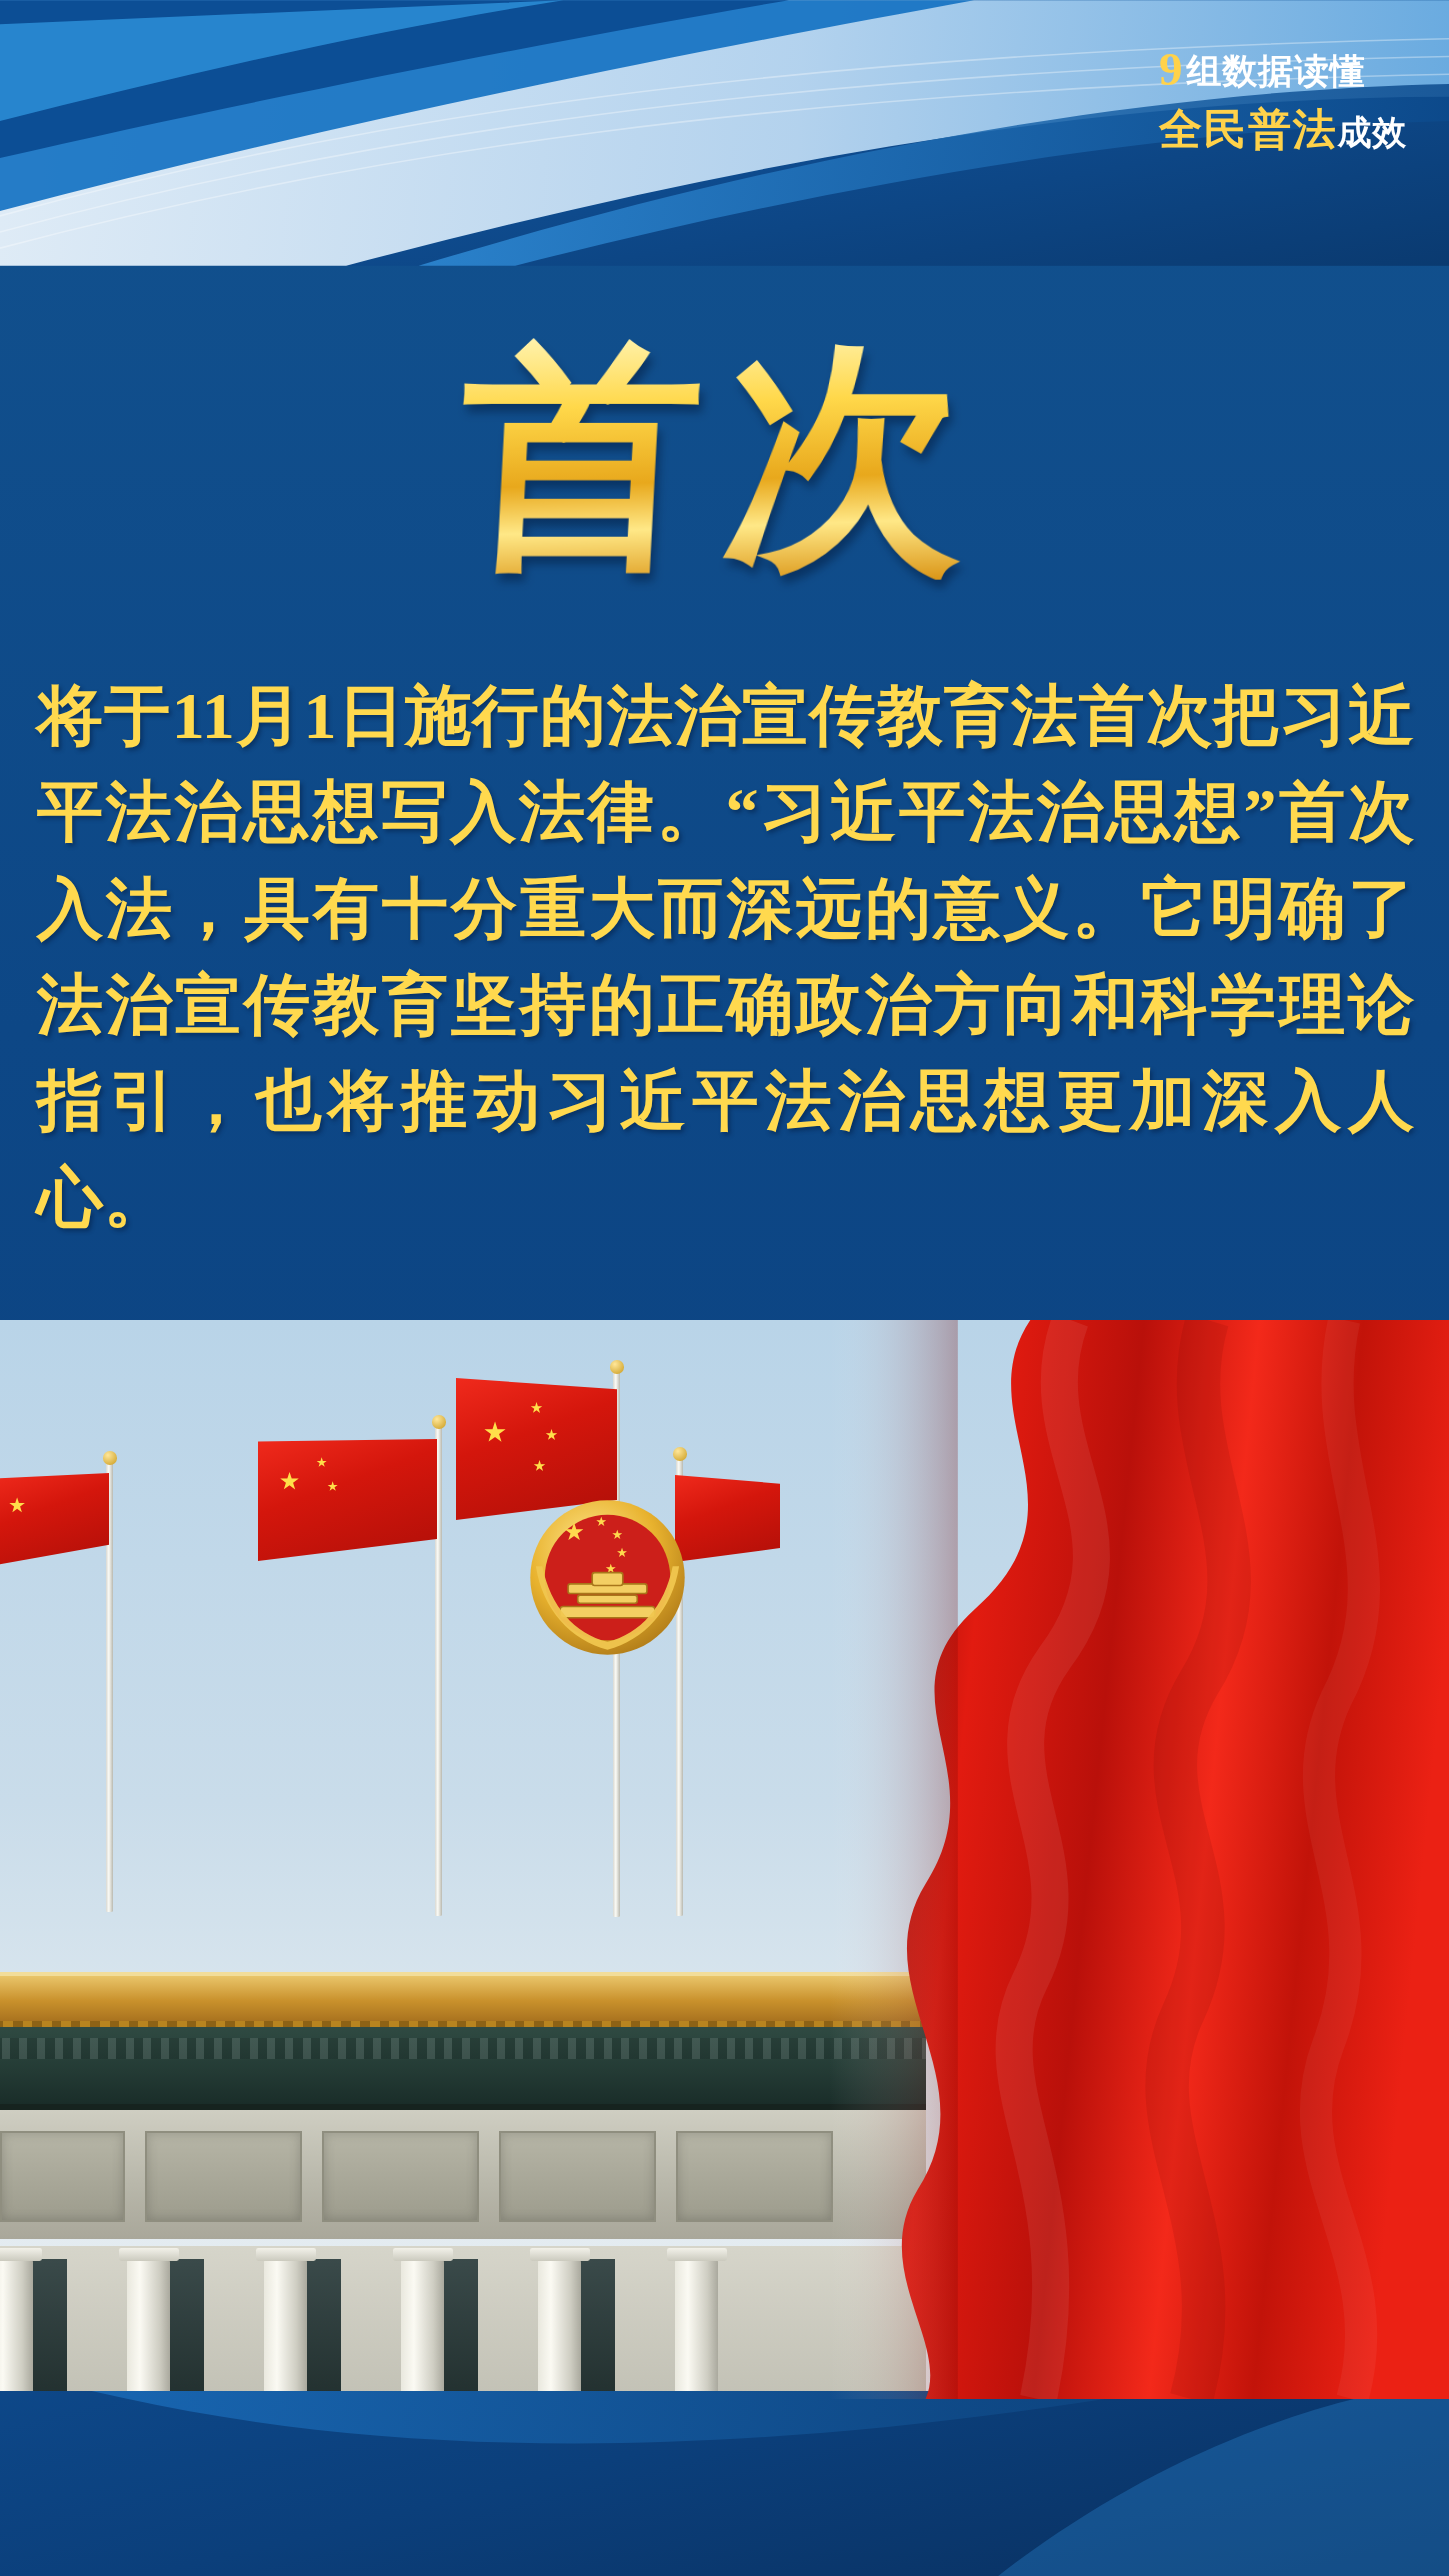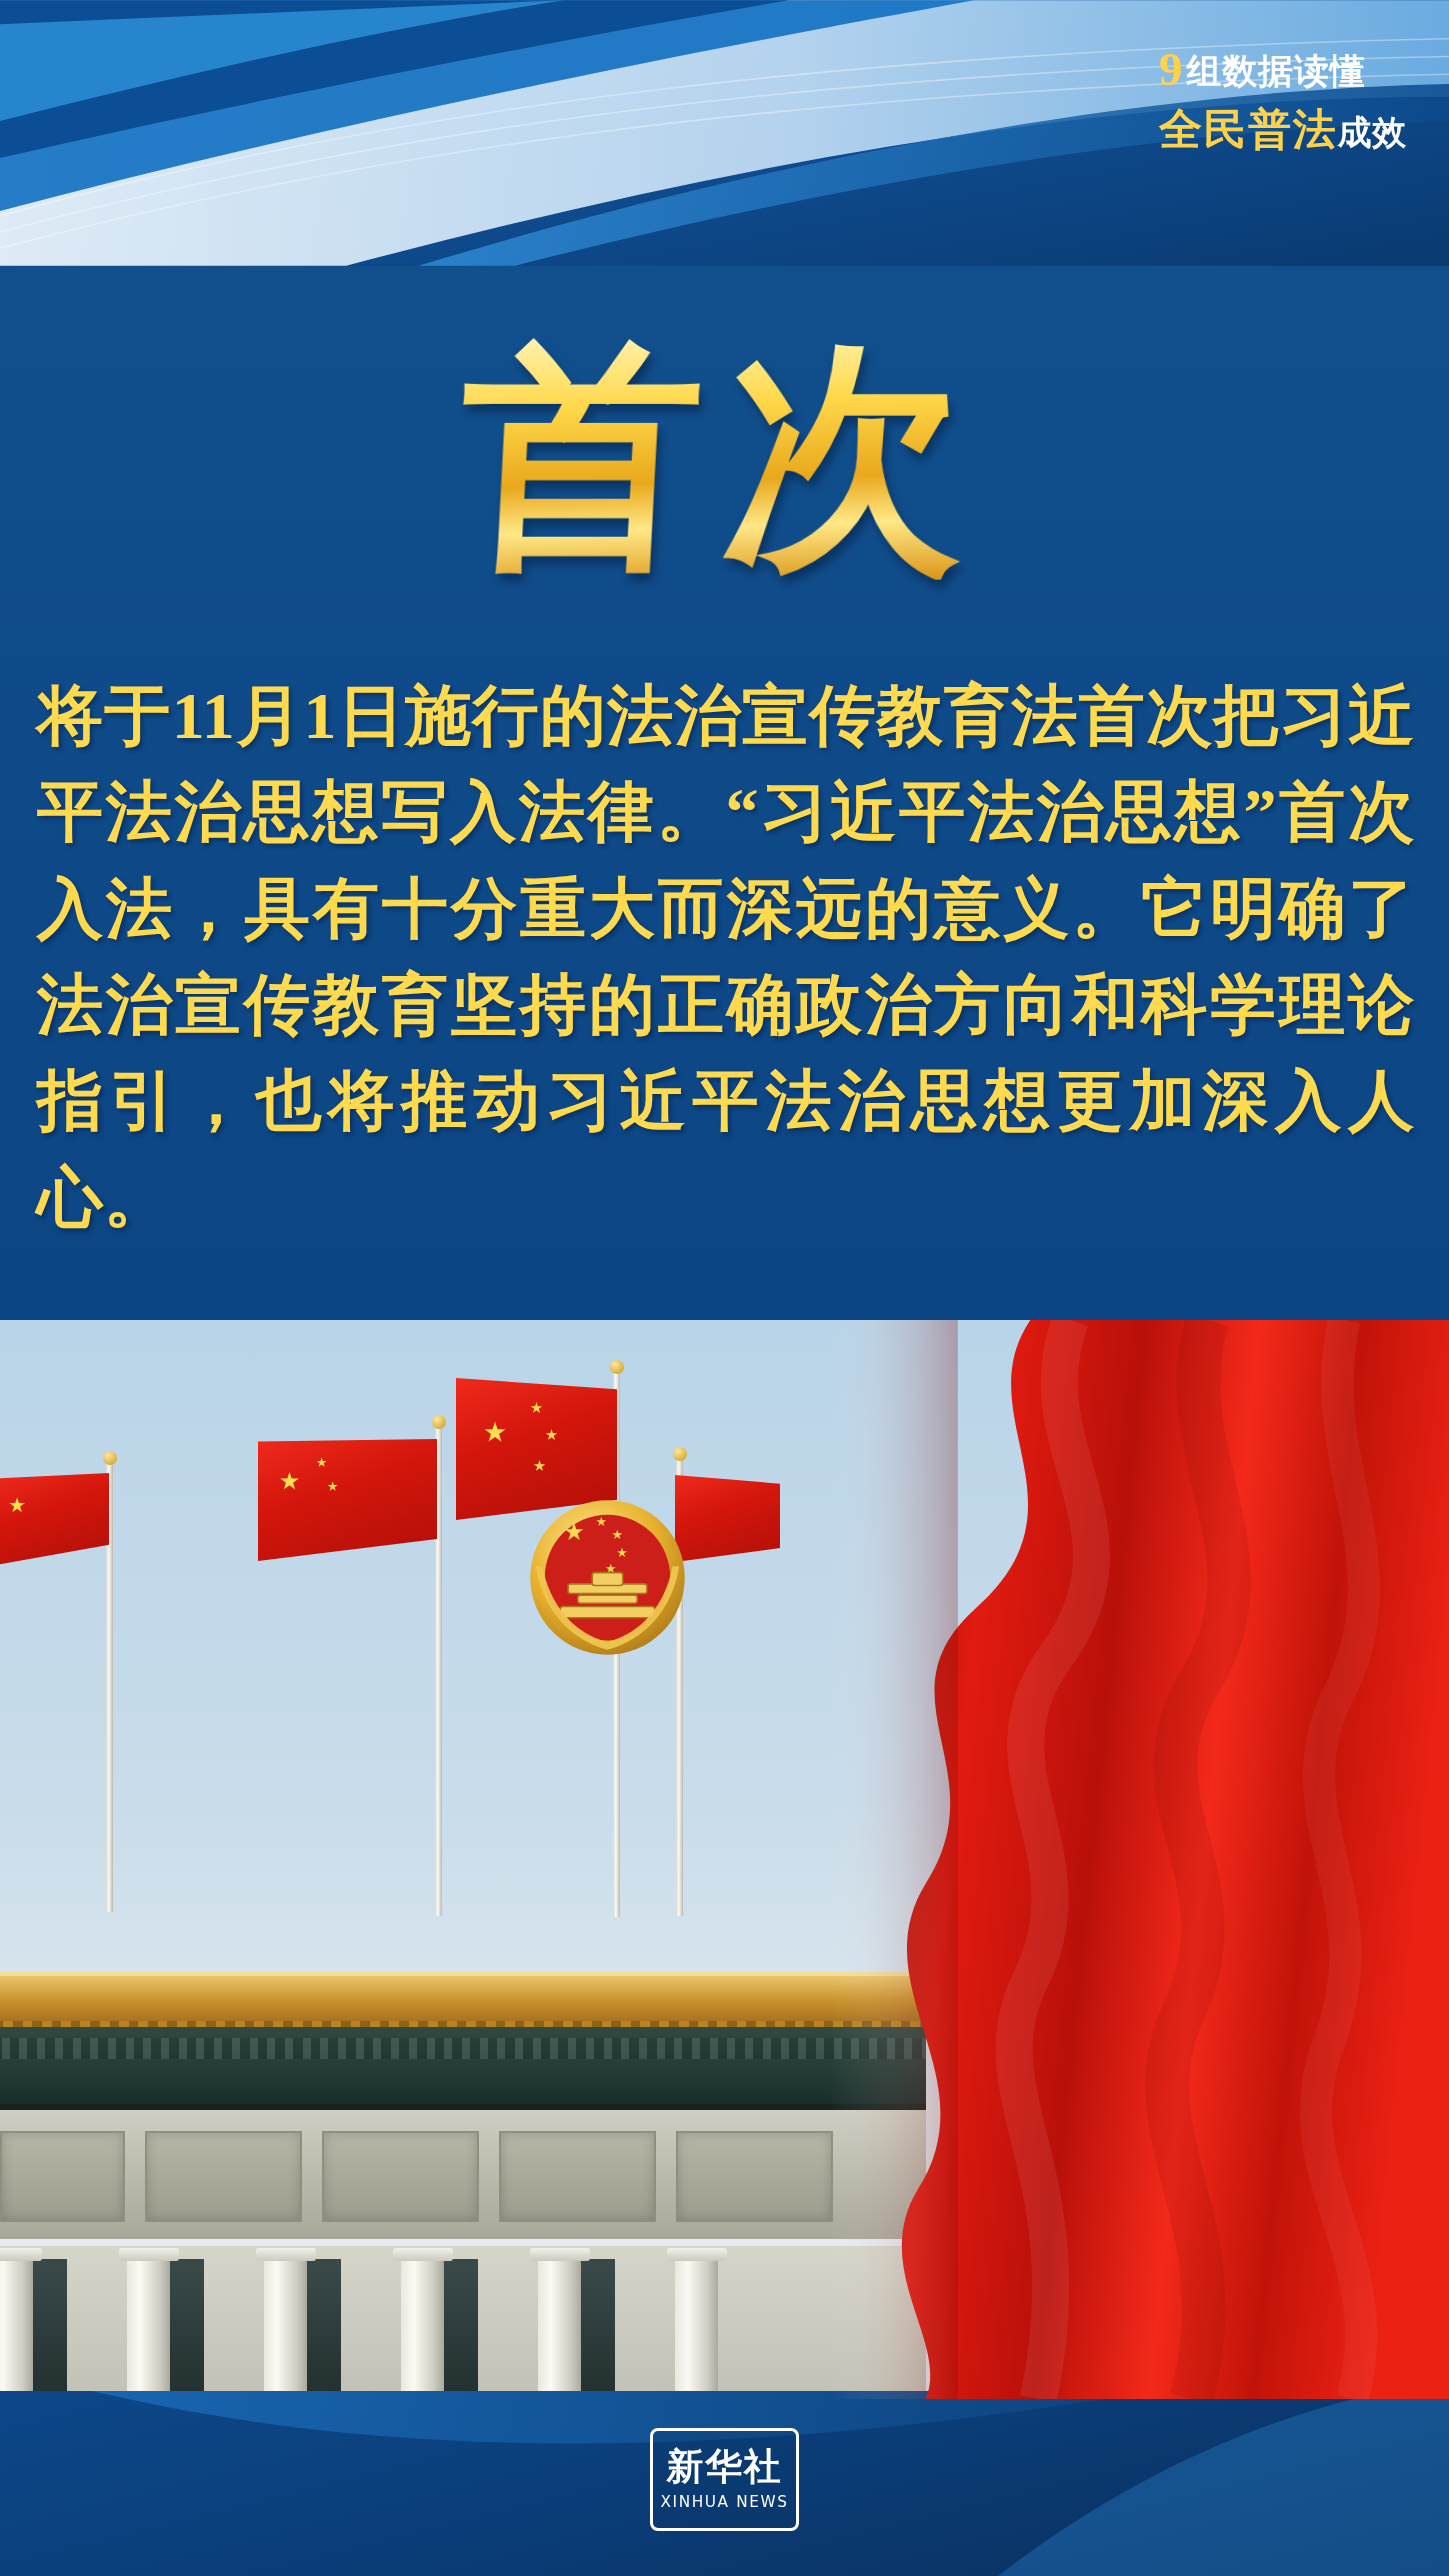--- a/index.html
+++ b/index.html
@@ -501,20 +501,16 @@
       <g stroke="#ffffff" stroke-opacity="0.30" fill="none" stroke-width="2">
         <path d="M0,120 C430,268 990,268 1800,78"></path>
         <path d="M0,140 C430,288 990,288 1800,98"></path>
         <path d="M0,160 C430,306 990,306 1800,118"></path>
       </g>
       <path d="M1240,560 C1420,420 1620,340 1800,318 L1800,560 Z" fill="#2c86d2" opacity="0.35"></path>
     </svg>
   </div>
 
   <div class="footer">
-    <div class="xinhua-box">
-      <div class="xinhua-cn">新华社</div>
-      <div class="xinhua-en">XINHUA NEWS</div>
-    </div>
   </div>
 
 </div>
 
 
 </body></html>

